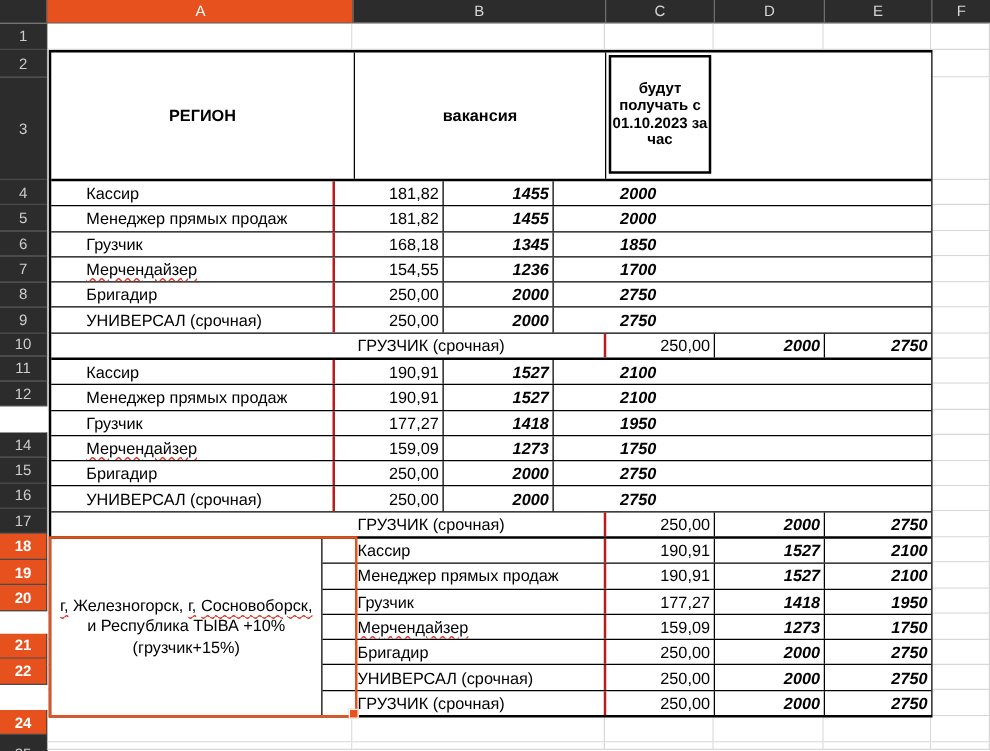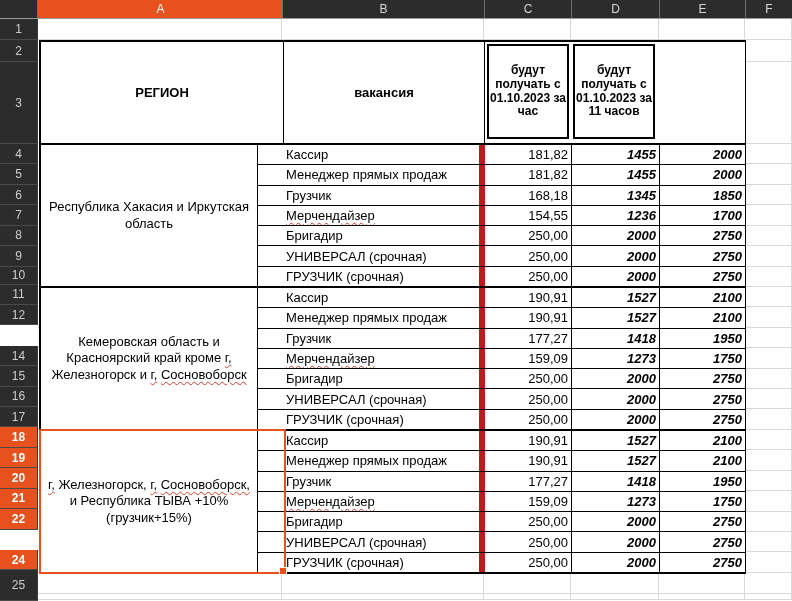--- a/index.html
+++ b/index.html
@@ -44,21 +44,21 @@
   .payBox.mid{width:84px;}
 
   .group{display:flex;height:141px;border-bottom:2px solid #000;box-sizing:content-box;}
   .group.last{border-bottom:none;}
   .regionCell{width:243px;border-right:1px solid #000;box-sizing:border-box;display:flex;
               align-items:center;justify-content:center;padding:0 4px;}
   .regionText{font-size:13px;text-align:center;line-height:1.25;}
   .rows{flex:1;display:flex;flex-direction:column;}
   .bodyRow{flex:1;display:flex;border-bottom:1px solid #000;box-sizing:border-box;}
   .bodyRow:last-child{border-bottom:none;justify-content:flex-end;}
-  .cellV{width:201px;border-right:6px solid #b91c1c;box-sizing:border-box;display:flex;
+  .cellV{width:201px;border-right:2px solid #b91c1c;box-sizing:border-box;display:flex;
          align-items:center;padding-left:2px;font-size:13px;white-space:nowrap;overflow:hidden;margin-left:26px;}
   .cellC{width:86px;box-sizing:border-box;display:flex;align-items:center;justify-content:flex-end;
          padding-right:3px;font-size:13px;}
   .cellD{width:88px;border-left:1px solid #000;box-sizing:border-box;display:flex;align-items:center;
          justify-content:flex-end;padding-right:3px;font-size:13px;font-weight:bold;font-style:italic;}
   .cellE{width:86px;border-left:1px solid #000;box-sizing:border-box;display:flex;align-items:center;
          justify-content:flex-end;padding-right:3px;font-size:13px;font-weight:bold;font-style:italic;}
 
   .sq{text-decoration-line:underline;text-decoration-style:wavy;text-decoration-color:#e0392b;
       text-decoration-thickness:1px;text-underline-offset:2px;}
@@ -99,21 +99,21 @@
       <div class="rowhead" style="height: 20.43px;">11</div>
       <div class="rowhead" style="height: 20.43px;">12</div>
       <div class="rowhead" style="height: 20.43px; margin-left: 48px;">13</div>
       <div class="rowhead" style="height: 20.43px;">14</div>
       <div class="rowhead" style="height: 20.43px;">15</div>
       <div class="rowhead" style="height: 20.43px;">16</div>
       <div class="rowhead" style="height: 20.43px;">17</div>
       <div class="rowhead sel" style="height: 20.43px;">18</div>
       <div class="rowhead sel" style="height: 20.43px;">19</div>
       <div class="rowhead sel" style="height: 20.43px;">20</div>
-      <div class="rowhead sel" style="height: 20.43px;">21</div>
+      <div class="rowhead sel" style="height: 20.43px; margin-top: 18px;">21</div>
       <div class="rowhead sel" style="height: 20.43px;">22</div>
       <div class="rowhead sel" style="height: 20.43px; margin-left: 46px;">23</div>
       <div class="rowhead sel" style="height: 20.43px;">24</div>
       <div class="rowhead" style="height: 31px;">25</div>
       <div class="rowhead" style="height: 6px;">26</div>
     </div>
 
   <div id="gridbg">
       <div class="bgrow" style="height: 21px;">
         <div class="bgcell" style="width: 244px;"></div>
@@ -326,29 +326,25 @@
     </div>
 
   <div id="table">
     <div id="thead">
       <div class="regionH">РЕГИОН</div>
       <div class="vacH">вакансия</div>
       <div class="payH">
         <div class="payEmpty"></div>
         <div class="payBoxes">
           <div class="payBox">будут получать с 01.10.2023 за час</div>
-          <div class="payBox">будут получать с 01.10.2023 за 11 часов</div>
         </div>
       </div>
     </div>
 
     <div class="group">
-      <div class="regionCell">
-        <div class="regionText"><span>Республика Хакасия и Иркутская область</span></div>
-      </div>
       <div class="rows">
           <div class="bodyRow">
             <div class="cellV">
               <span>Кассир</span>
             </div>
             <div class="cellC">181,82</div>
             <div class="cellD">1455</div>
             <div class="cellE">2000</div>
           </div>
           <div class="bodyRow">
@@ -396,23 +392,20 @@
               <span>ГРУЗЧИК (срочная)</span>
             </div>
             <div class="cellC">250,00</div>
             <div class="cellD">2000</div>
             <div class="cellE">2750</div>
           </div>
         </div>
     </div>
 
     <div class="group">
-      <div class="regionCell">
-        <div class="regionText"><span>Кемеровская область и Красноярский край кроме </span><span class="sq">г,</span><span> Железногорск и </span><span class="sq">г,</span><span> </span><span class="sq">Сосновоборск</span></div>
-      </div>
       <div class="rows">
           <div class="bodyRow">
             <div class="cellV">
               <span>Кассир</span>
             </div>
             <div class="cellC">190,91</div>
             <div class="cellD">1527</div>
             <div class="cellE">2100</div>
           </div>
           <div class="bodyRow">

